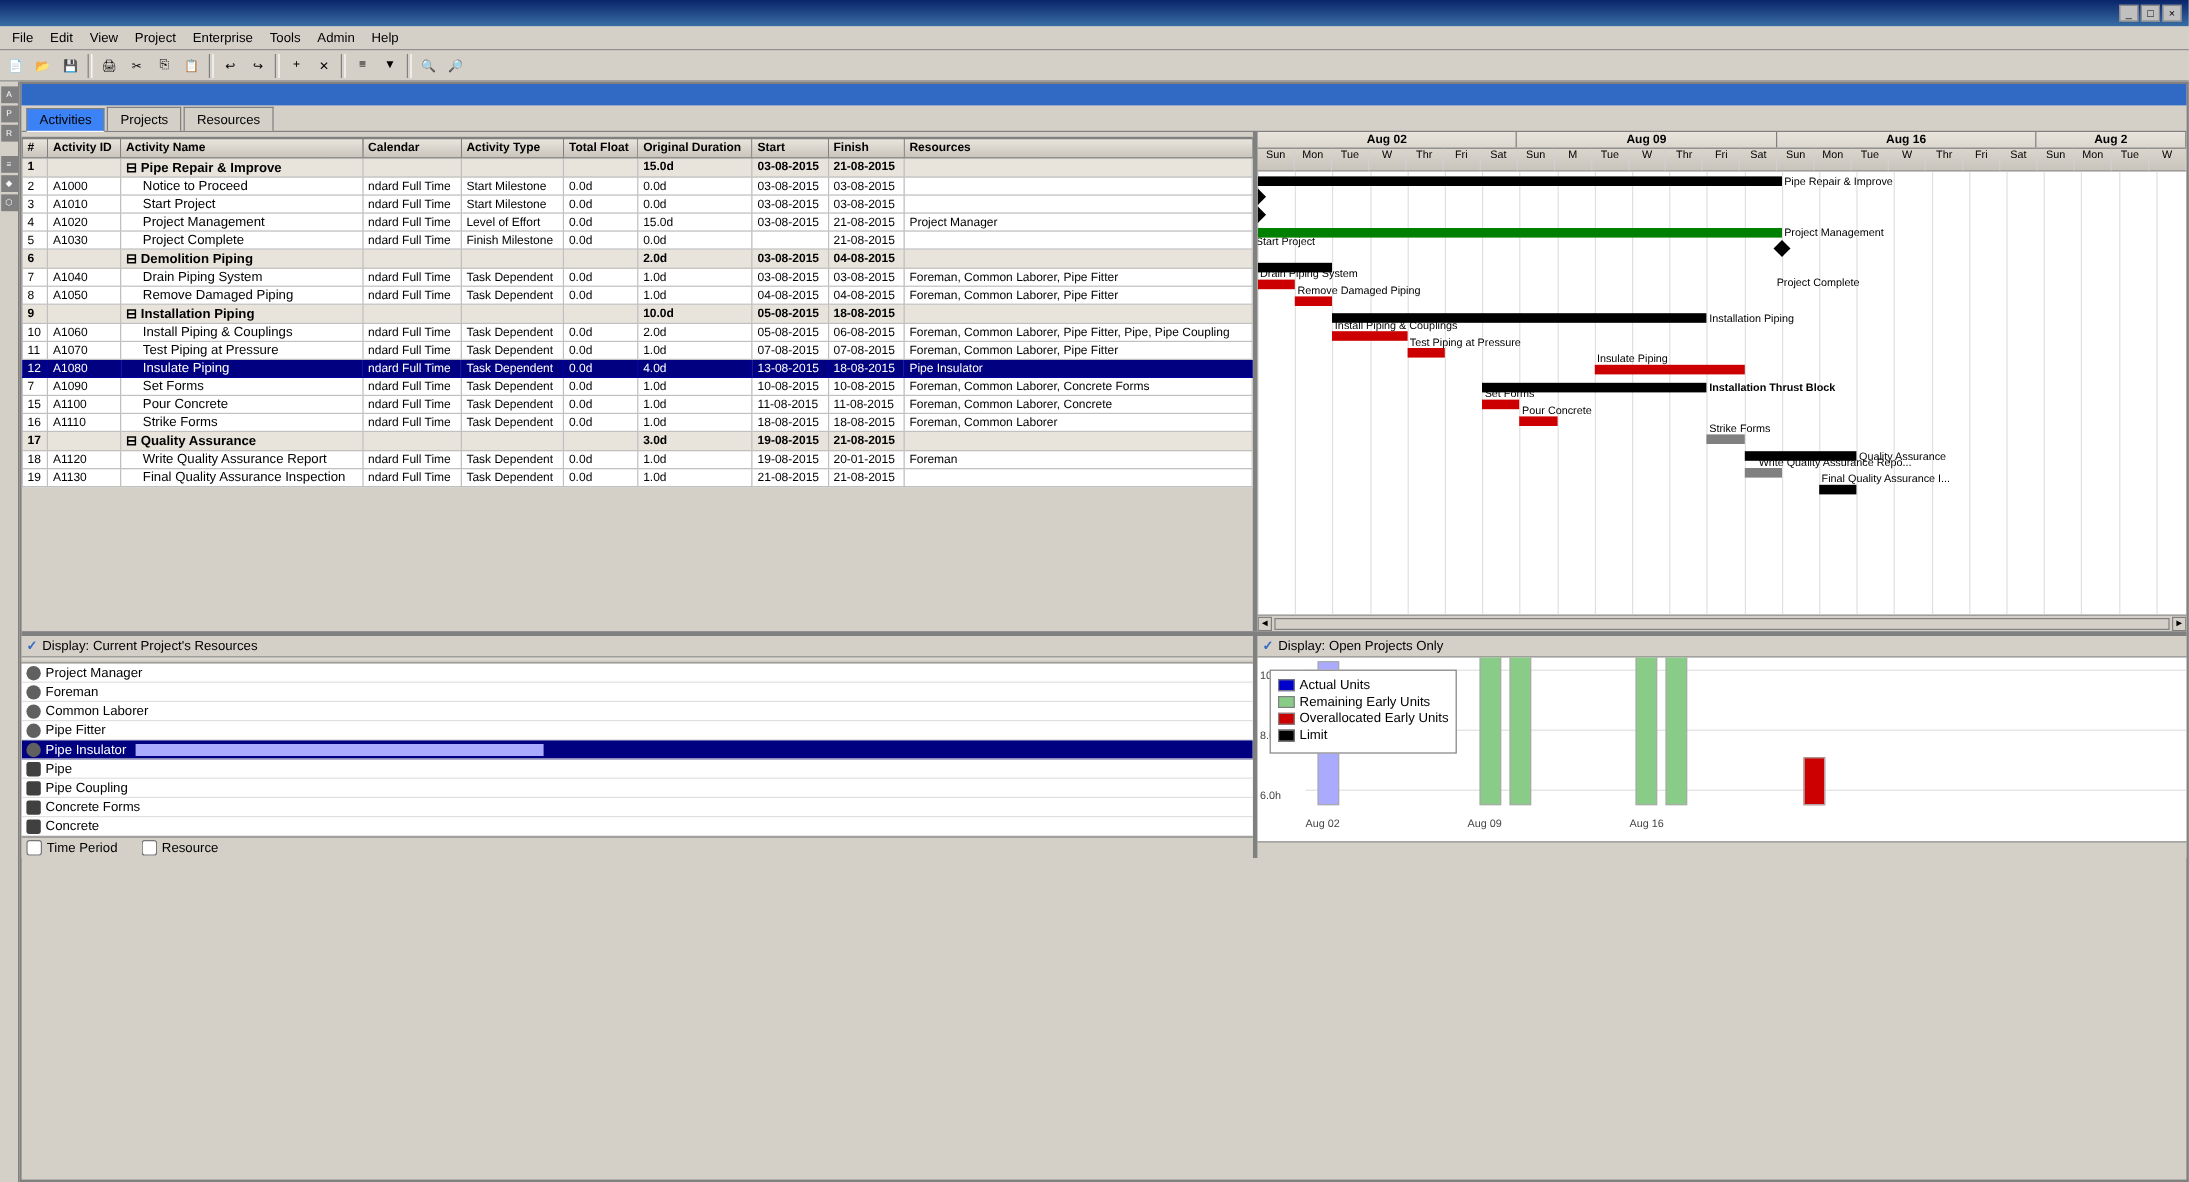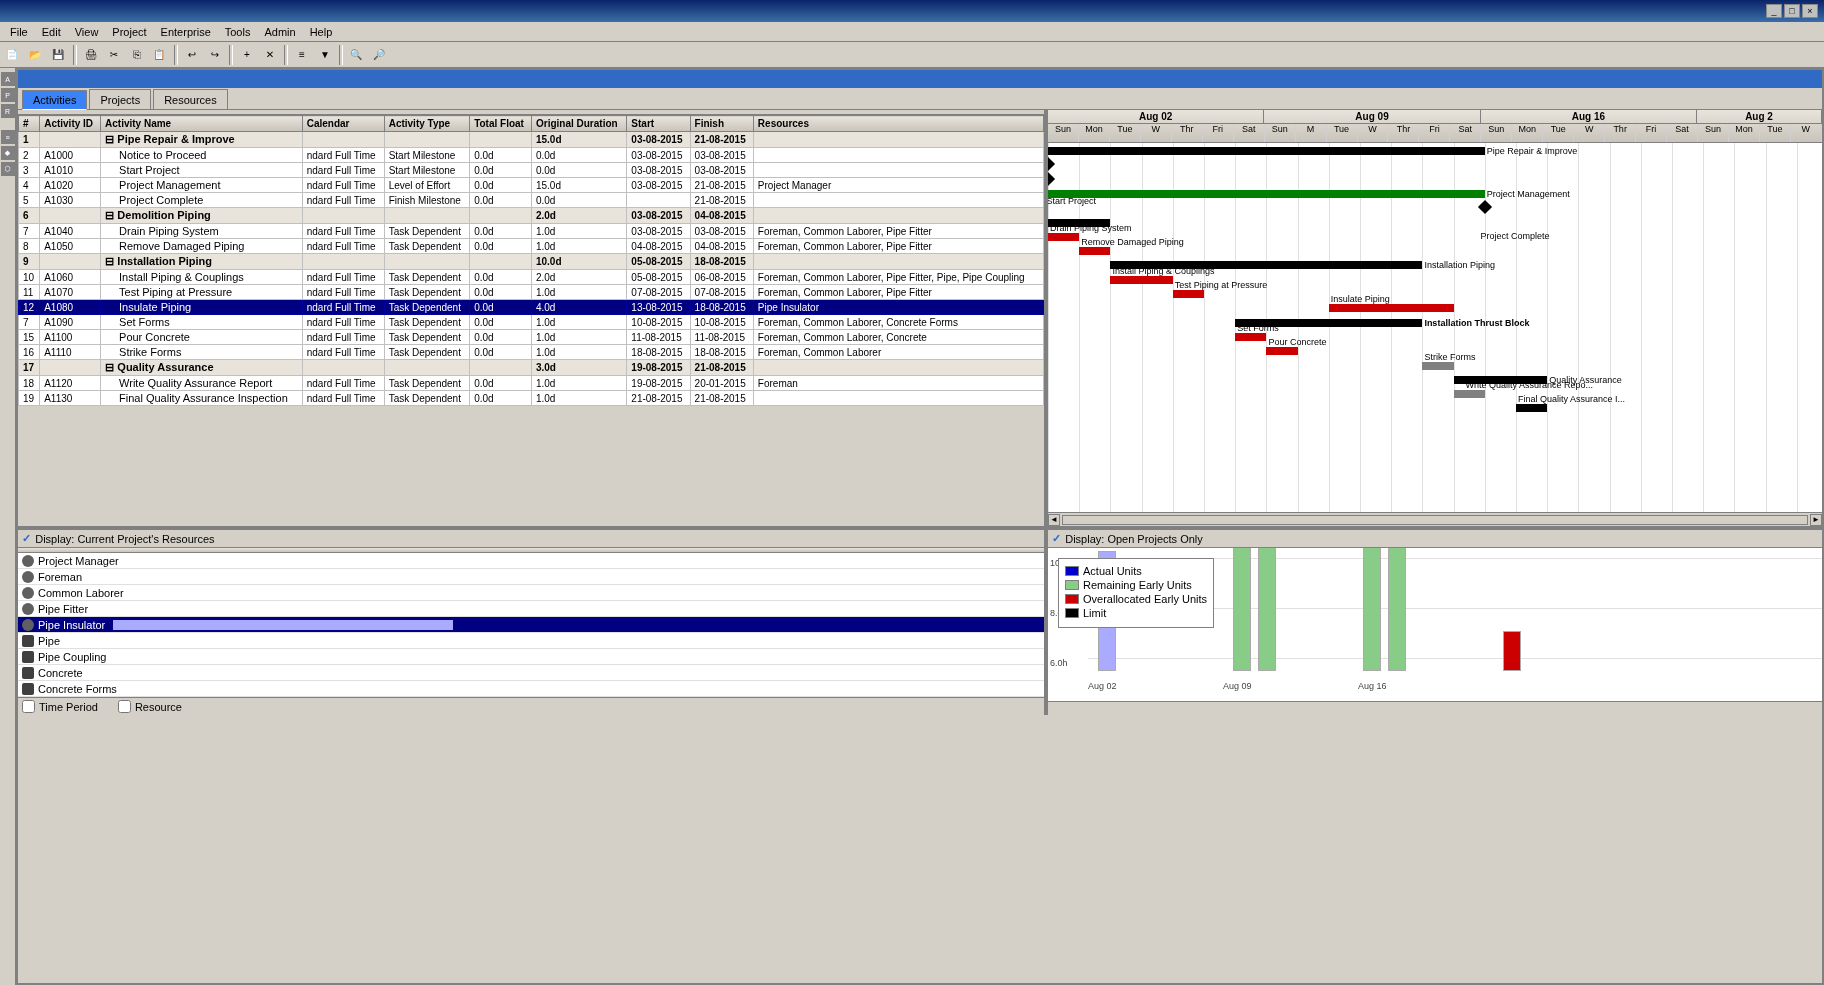--- a/index.html
+++ b/index.html
@@ -858,25 +858,25 @@
           <div class="resource-row">
             <span class="resource-icon material" style="border-radius: 2px; background: rgb(64, 64, 64);"></span>
             <span>Pipe</span>
           </div>
           <div class="resource-row">
             <span class="resource-icon material" style="border-radius: 2px; background: rgb(64, 64, 64);"></span>
             <span>Pipe Coupling</span>
           </div>
           <div class="resource-row">
             <span class="resource-icon material" style="border-radius: 2px; background: rgb(64, 64, 64);"></span>
-            <span>Concrete</span>
+            <span>Concrete Forms</span>
           </div>
           <div class="resource-row">
             <span class="resource-icon material" style="border-radius: 2px; background: rgb(64, 64, 64);"></span>
-            <span>Concrete Forms</span>
+            <span>Concrete</span>
           </div>
         </div>
       <div class="bottom-footer">
         <div></div>
         <div class="footer-options">
           <label class="checkbox-label">
             <input type="checkbox" style=""> Time Period
           </label>
           <label class="checkbox-label">
             <input type="checkbox" style=""> Resource

